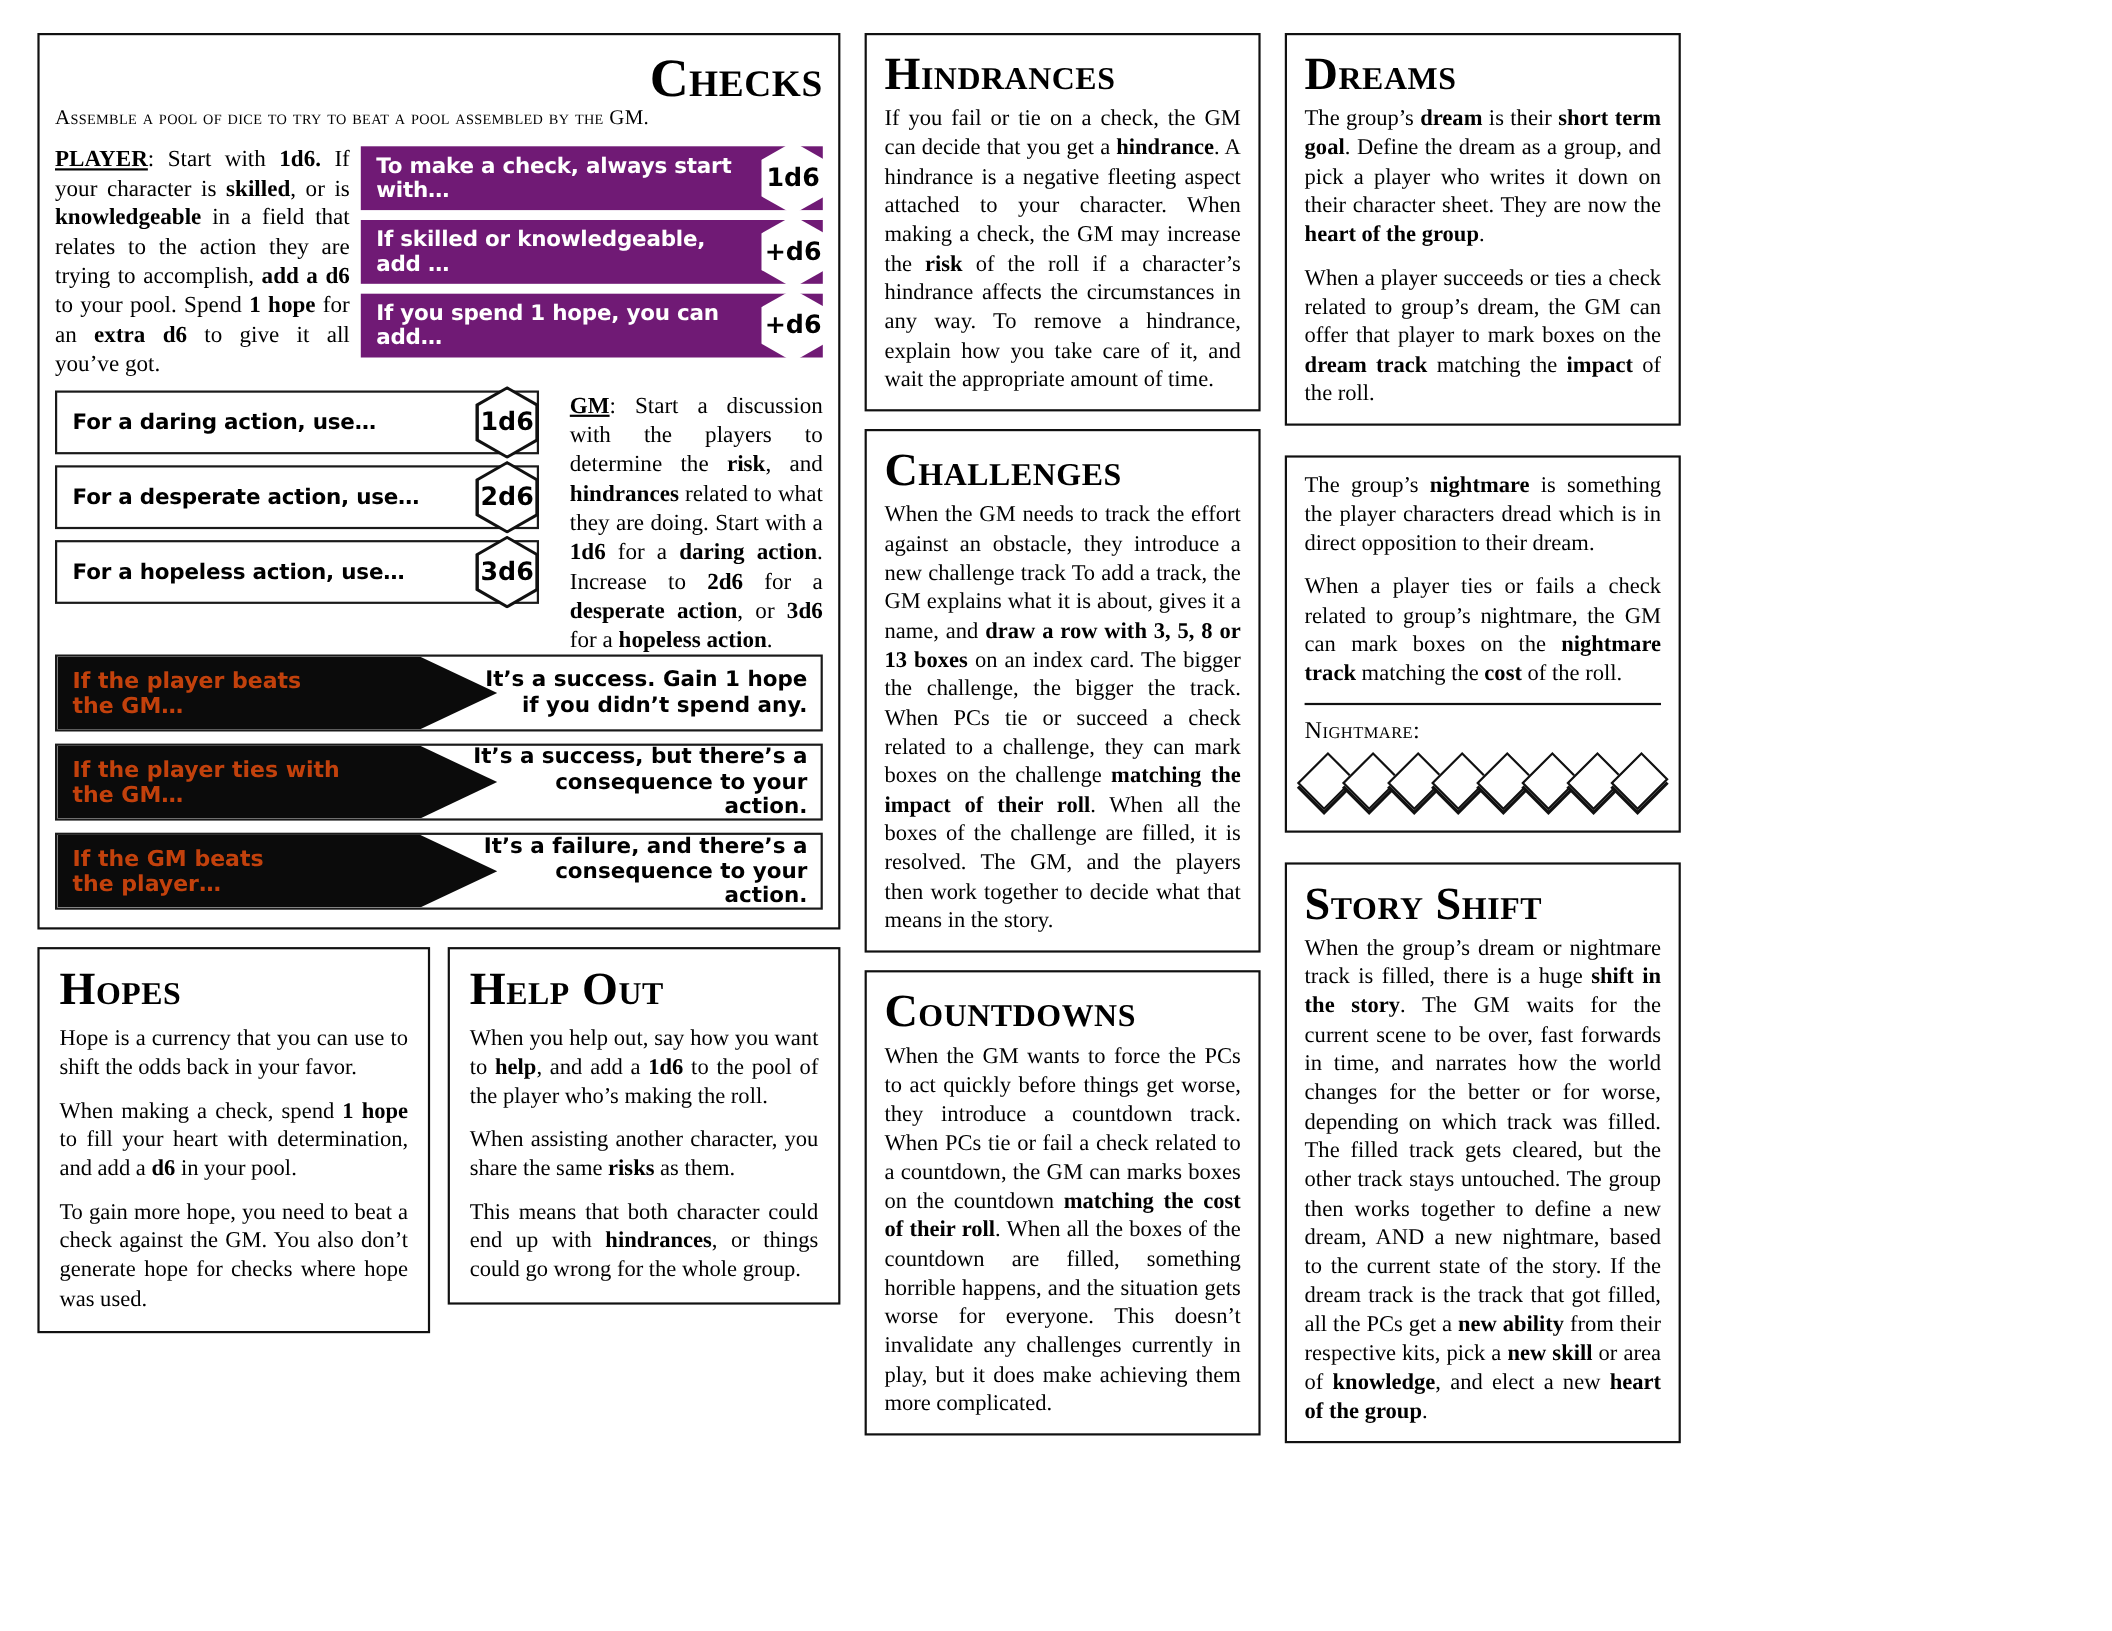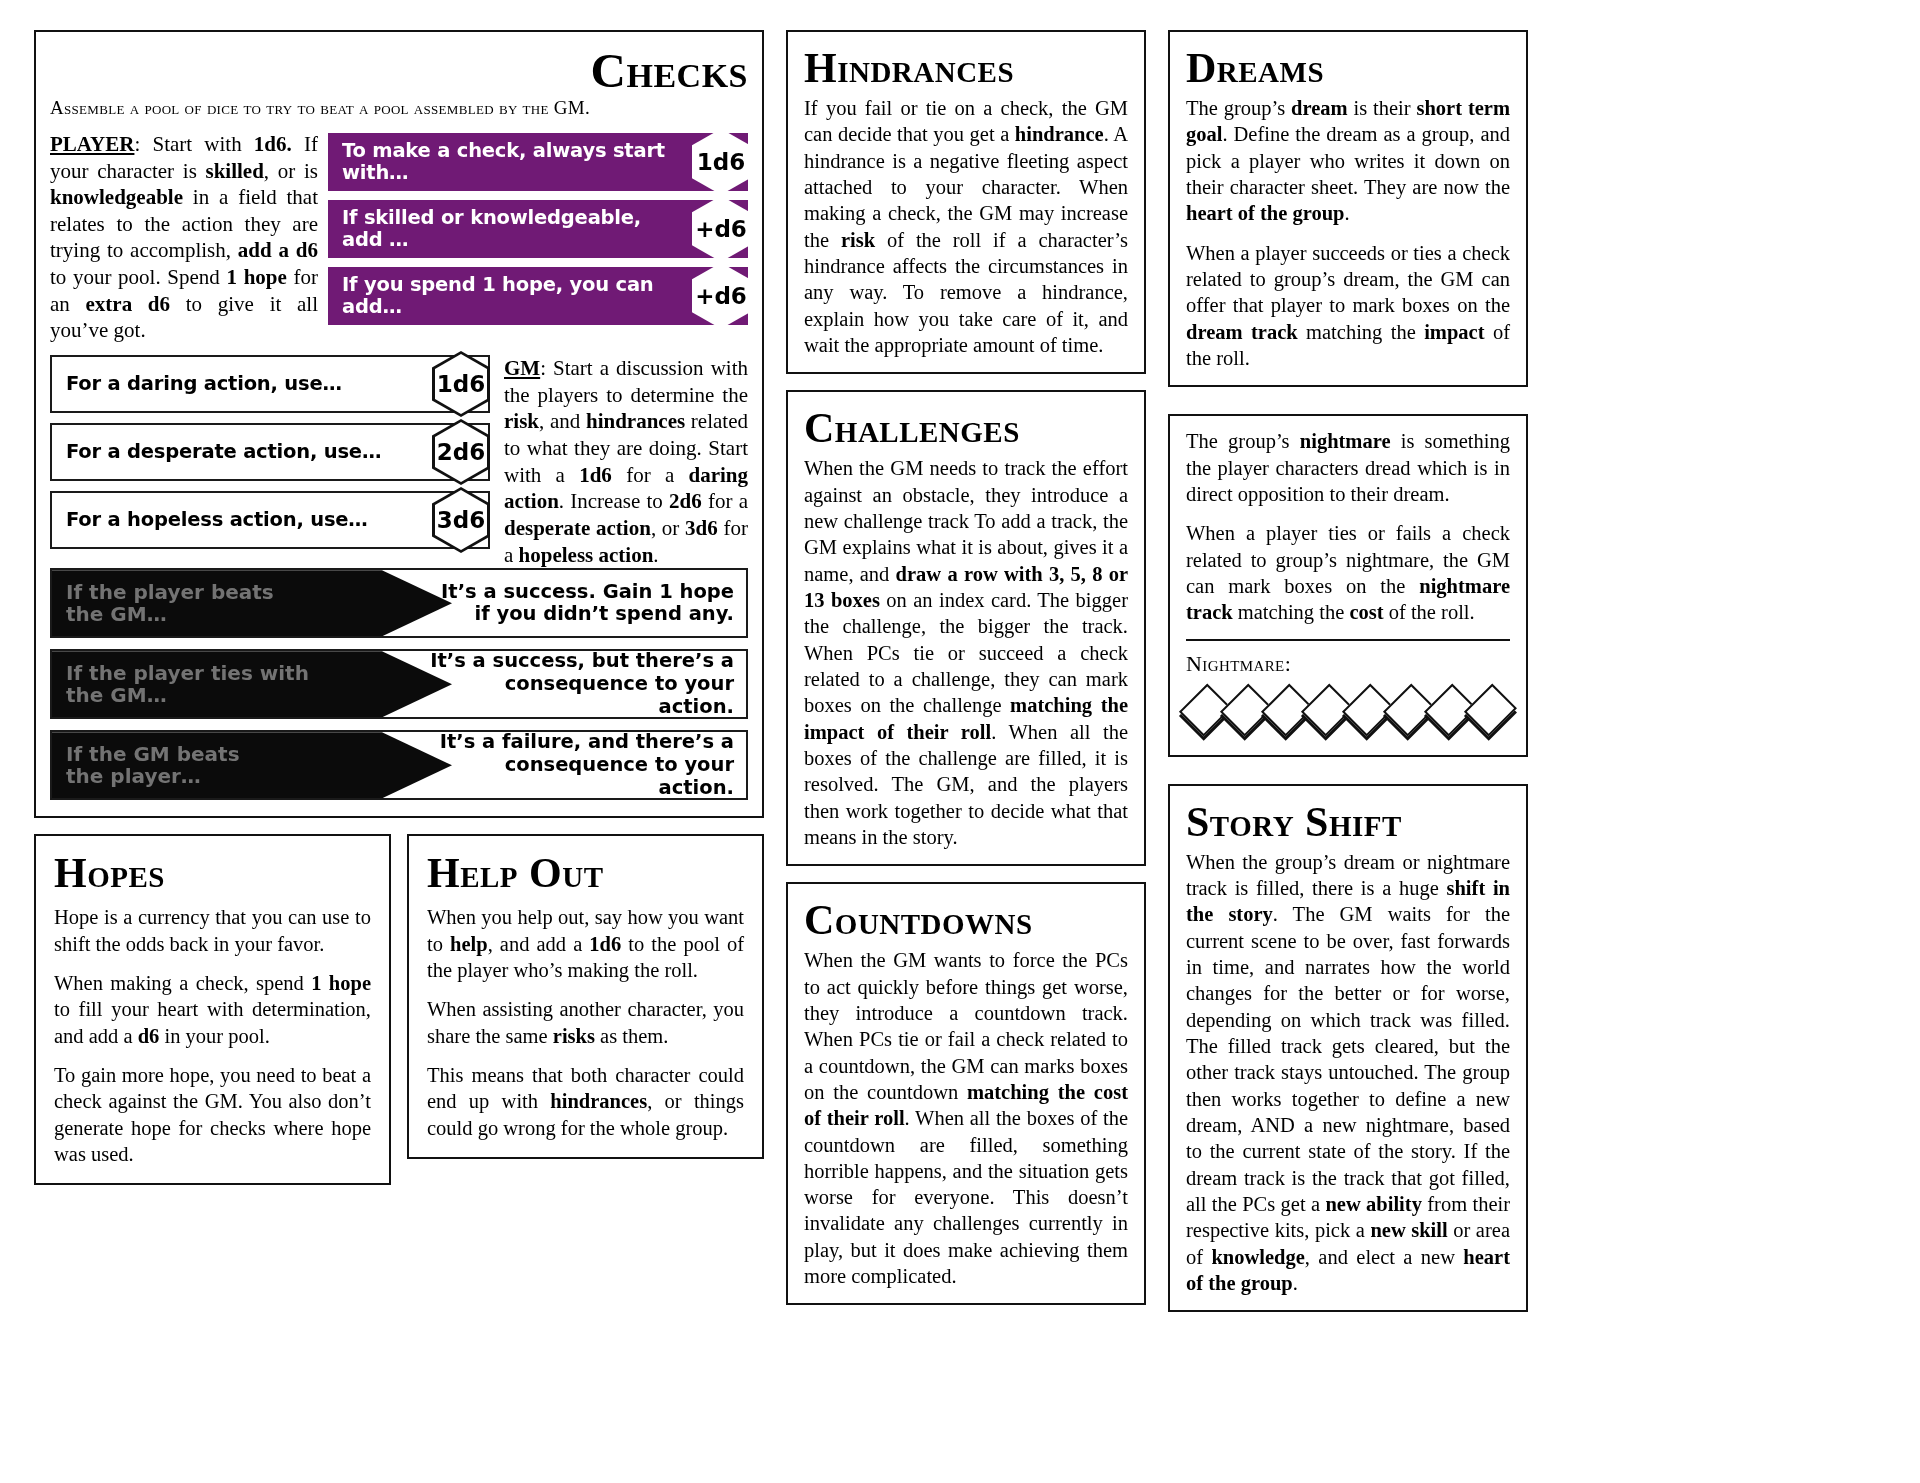--- a/index.html
+++ b/index.html
@@ -109,21 +109,21 @@
   .hexbadge .hexinner {
     width: 52px; height: 60px;
     background: #fff;
     display: flex; align-items: center; justify-content: center;
     clip-path: polygon(50% 0%, 100% 25%, 100% 75%, 50% 100%, 0% 75%, 0% 25%);
     color: #000;
   }
   .hexbadge.ondark { background: #fff; }
   .hexbadge.ondark .hexinner { background: #fff; color: #000; }
 
-  .mid-rows { display: flex; gap: 8px; margin-top: 11px; align-items: flex-start; }
+  .mid-rows { display: flex; gap: 22px; margin-top: 11px; align-items: flex-start; }
   .mid-left { width: 440px; flex: 0 0 440px; display: flex; flex-direction: column; gap: 10px; }
   .gm-col { flex: 1; padding-left: 6px; }
   .gm-col p { font-size: 21px; line-height: 1.27; text-align: justify; margin: 0; }
   .gm-col u { text-decoration: underline; font-weight: 700; }
   .gm-col b { font-weight: 700; }
 
   .everyone-note {
     font-size: 19px;
     font-variant: small-caps;
     text-align: center;
@@ -149,21 +149,21 @@
     width: 400px;
     background: #0b0b0b;
     clip-path: polygon(0 0, 330px 0, 400px 50%, 330px 100%, 0 100%);
     display: flex; align-items: center;
     padding-left: 14px;
   }
   .outcome-left span {
     font-family: "DejaVu Sans", "Liberation Sans", sans-serif;
     font-weight: 700;
     font-size: 20px;
-    color: #737373;
+    color: #c2410c;
     line-height: 1.14;
   }
   .outcome-right {
     margin-left: auto;
     padding-right: 12px;
     text-align: right;
     font-family: "DejaVu Sans", "Liberation Sans", sans-serif;
     font-weight: 700;
     font-size: 19.5px;
     line-height: 1.16;

